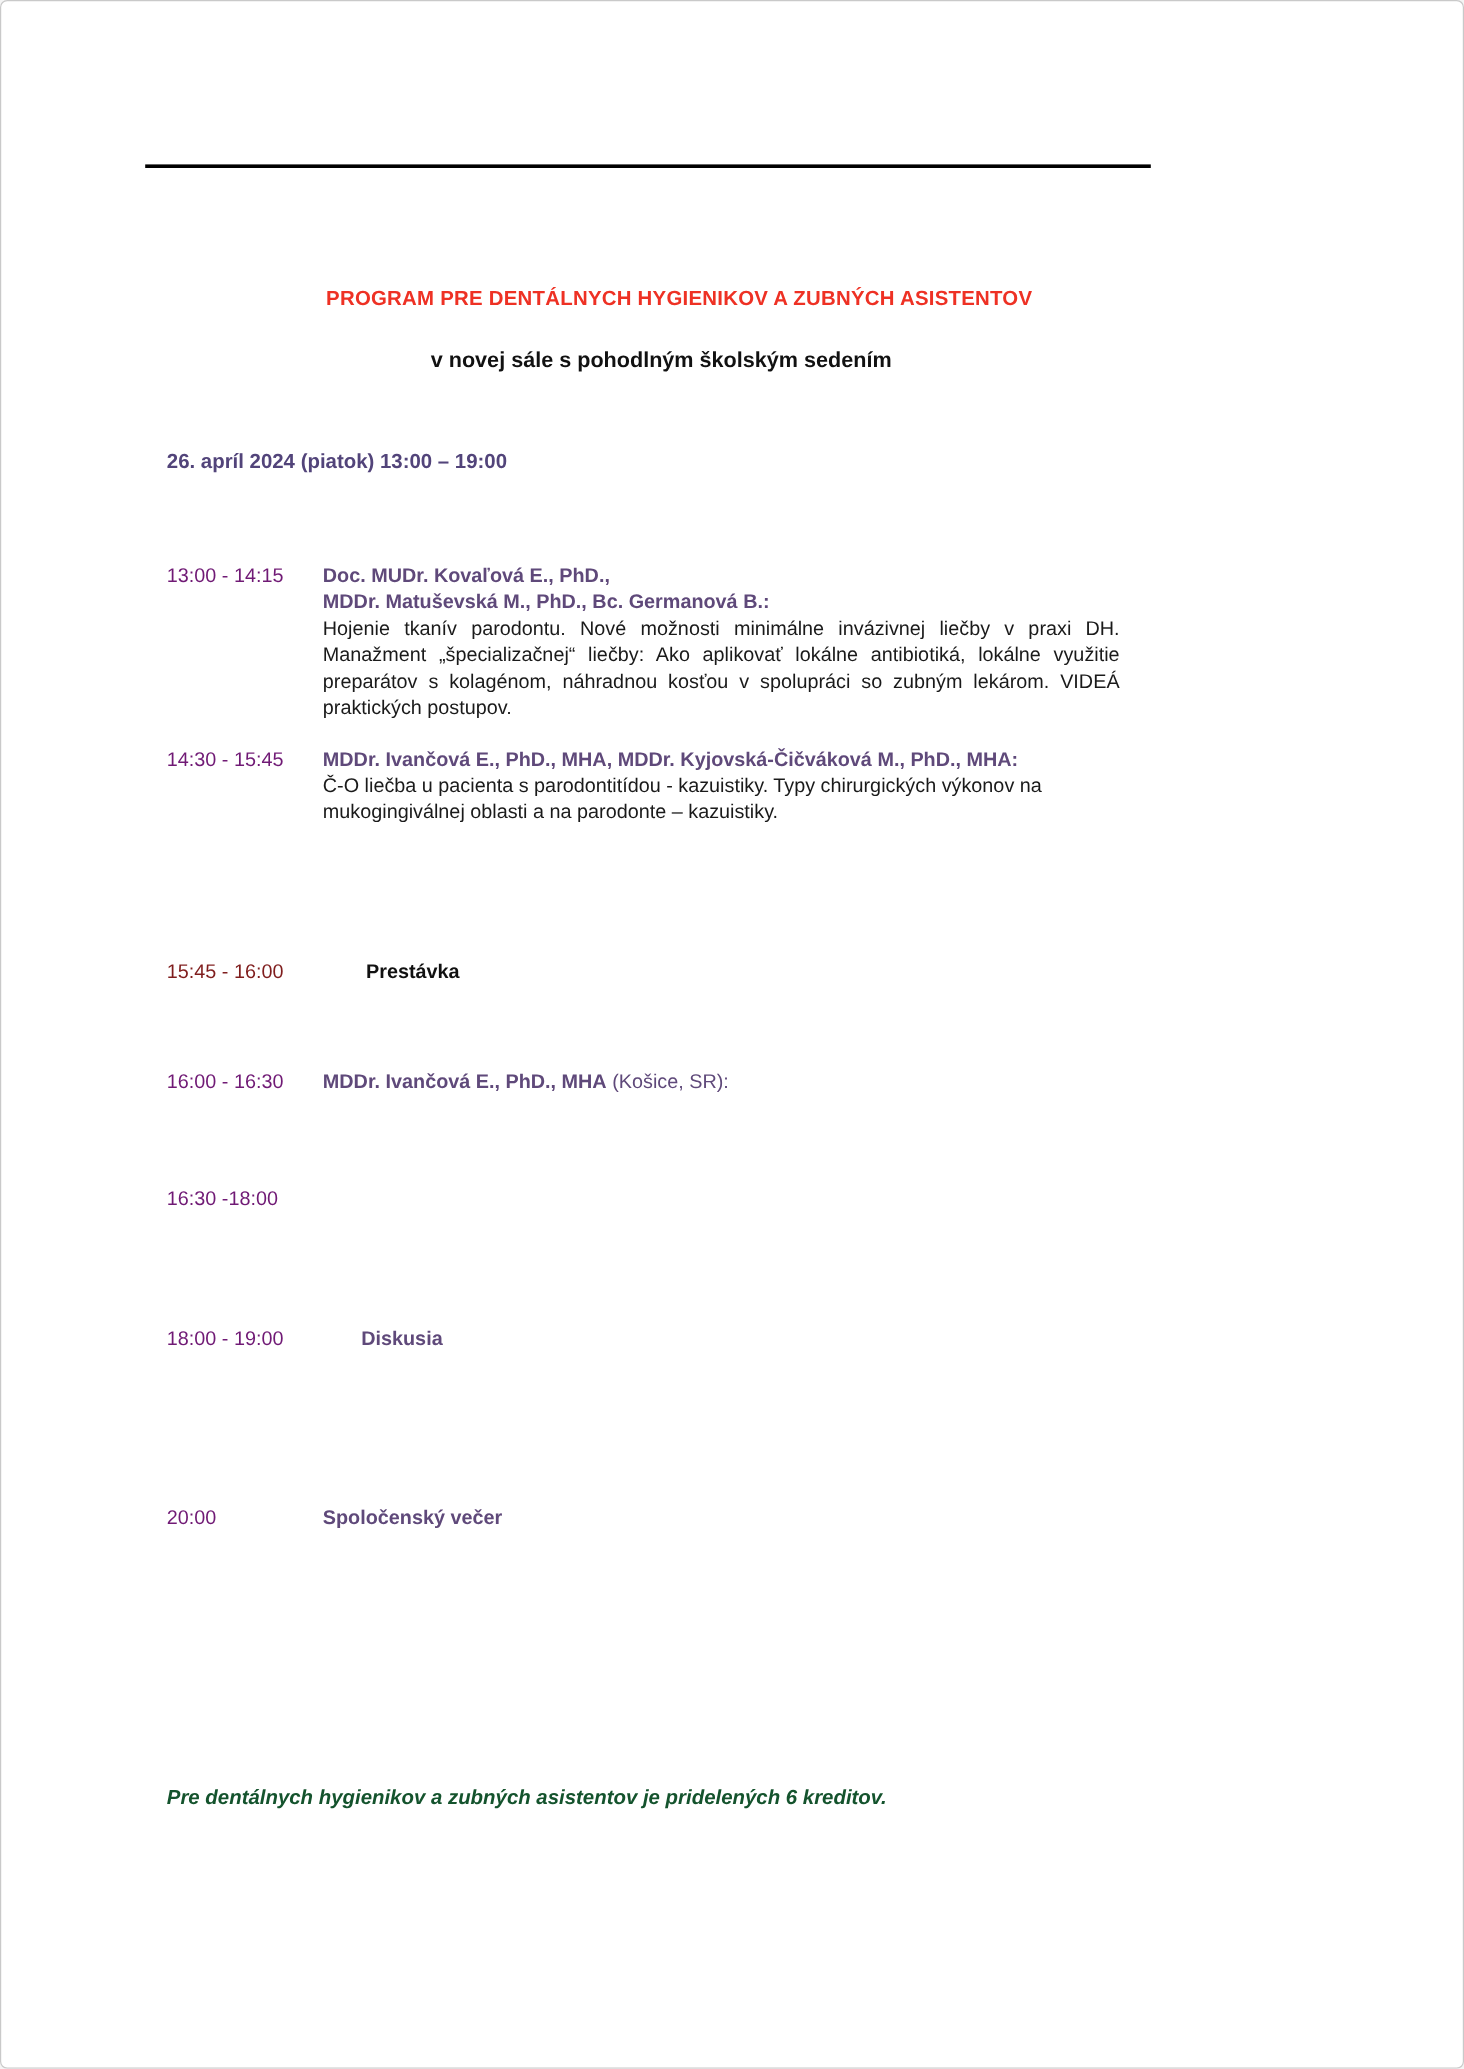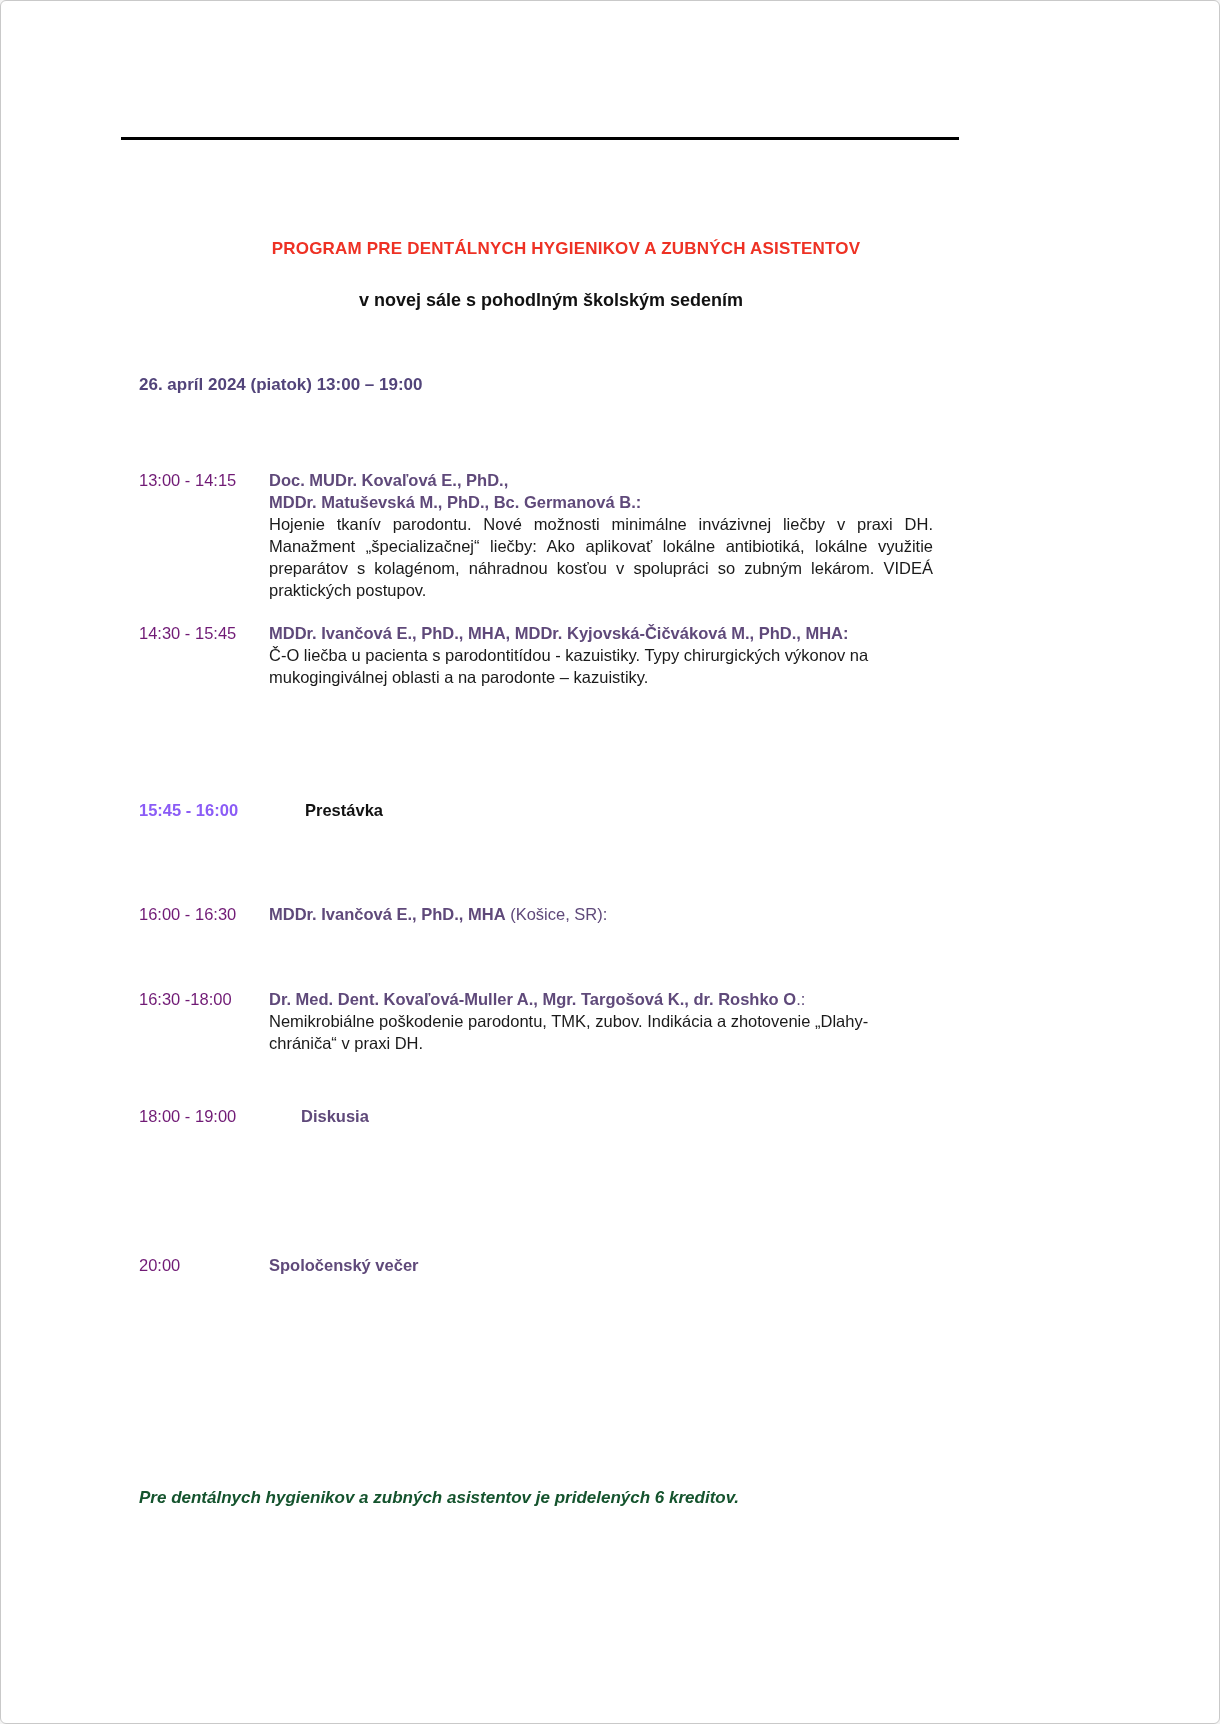--- a/index.html
+++ b/index.html
@@ -25,21 +25,21 @@
     text-align:center;font-size:18px;font-weight:bold;color:#111;
   }
   .dateline{
     position:absolute;left:138px;top:374px;
     font-size:17px;font-weight:bold;color:#52447a;
   }
   .row{position:absolute;left:138px;width:800px;display:flex;}
   .row .time{
     flex:0 0 130px;font-size:16.5px;line-height:22px;color:#701a75;
   }
-  .row .time.black{color:#8b5cf6;font-weight:bold;}
+  .row .time.black{color:#7f1d1d;font-weight:normal;}
   .row .content{flex:1 1 auto;width:664px;max-width:664px;font-size:16.5px;line-height:22px;}
   .speaker-line{color:#5f497a;}
   .seg-bold{font-weight:bold;}
   .seg-black{color:#111;margin-left:36px;}
   .desc{color:#1a1a1a;}
   .desc.justify{text-align:justify;}
   .footer-note{
     position:absolute;left:138px;top:1487px;width:800px;
     font-size:17px;font-weight:bold;font-style:italic;color:#14532d;
   }
@@ -67,32 +67,28 @@
           <div class="speaker-line"><span class="seg-bold ">MDDr. Ivančová E., PhD., MHA, MDDr. Kyjovská-Čičváková M., PhD., MHA:</span></div>
           <div class="desc">Č-O liečba u pacienta s parodontitídou - kazuistiky. Typy chirurgických výkonov na mukogingiválnej oblasti a na parodonte – kazuistiky.</div>
         </div>
       </div>
       <div class="row" style="top: 798px;">
         <div class="time black">15:45 - 16:00</div>
         <div class="content">
           <div class="speaker-line"><span class="seg-bold seg-black">Prestávka</span></div>
         </div>
       </div>
-      <div class="row" style="top: 890px; margin-top: 12px;">
+      <div class="row" style="top: 890px;">
         <div class="time">16:00 - 16:30</div>
         <div class="content">
           <div class="speaker-line"><span class="seg-bold ">MDDr. Ivančová E., PhD., MHA</span><span class=""> (Košice, SR):</span></div>
         </div>
       </div>
       <div class="row" style="top: 987px;">
         <div class="time">16:30 -18:00</div>
-        <div class="content">
-          <div class="speaker-line"><span class="seg-bold ">Dr. Med. Dent. Kovaľová-Muller A., Mgr. Targošová K., dr. Roshko O</span><span class="">.:</span></div>
-          <div class="desc">Nemikrobiálne poškodenie parodontu, TMK, zubov. Indikácia a zhotovenie „Dlahy-chrániča“ v praxi DH.</div>
-        </div>
       </div>
       <div class="row" style="top: 1104px; gap: 32px;">
         <div class="time">18:00 - 19:00</div>
         <div class="content">
           <div class="speaker-line"><span class="seg-bold ">Diskusia</span></div>
         </div>
       </div>
       <div class="row" style="top: 1253px;">
         <div class="time">20:00</div>
         <div class="content">

